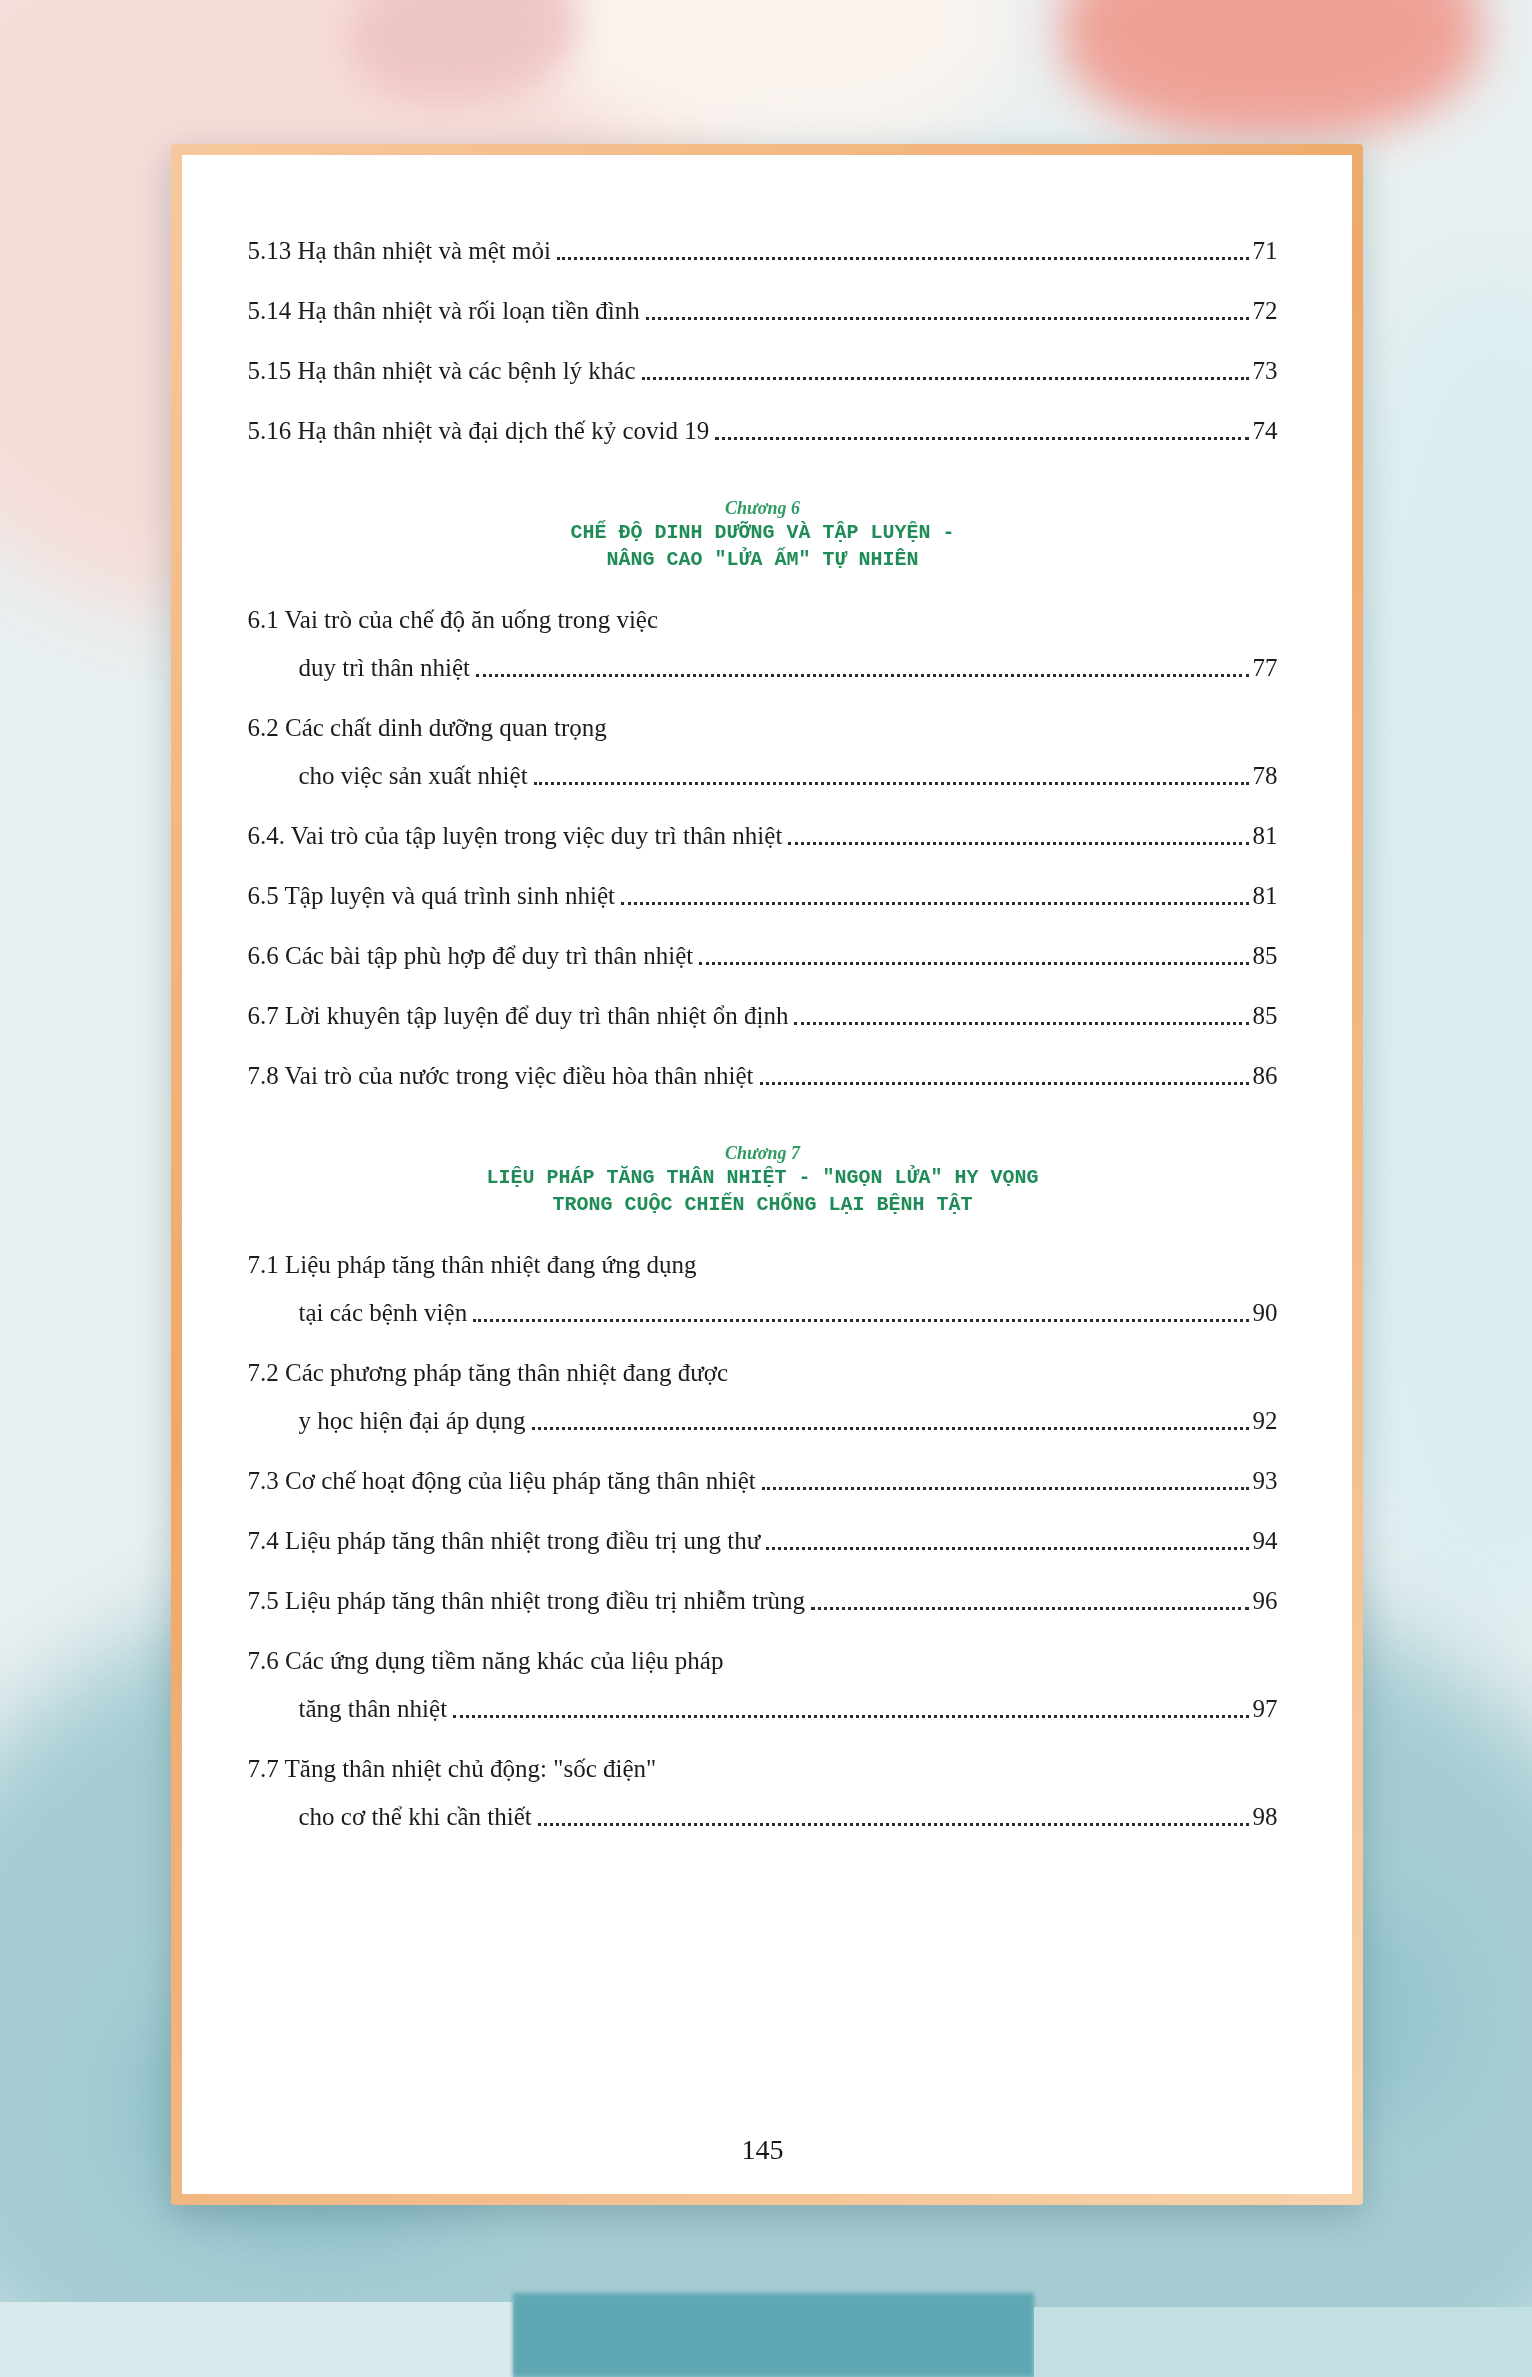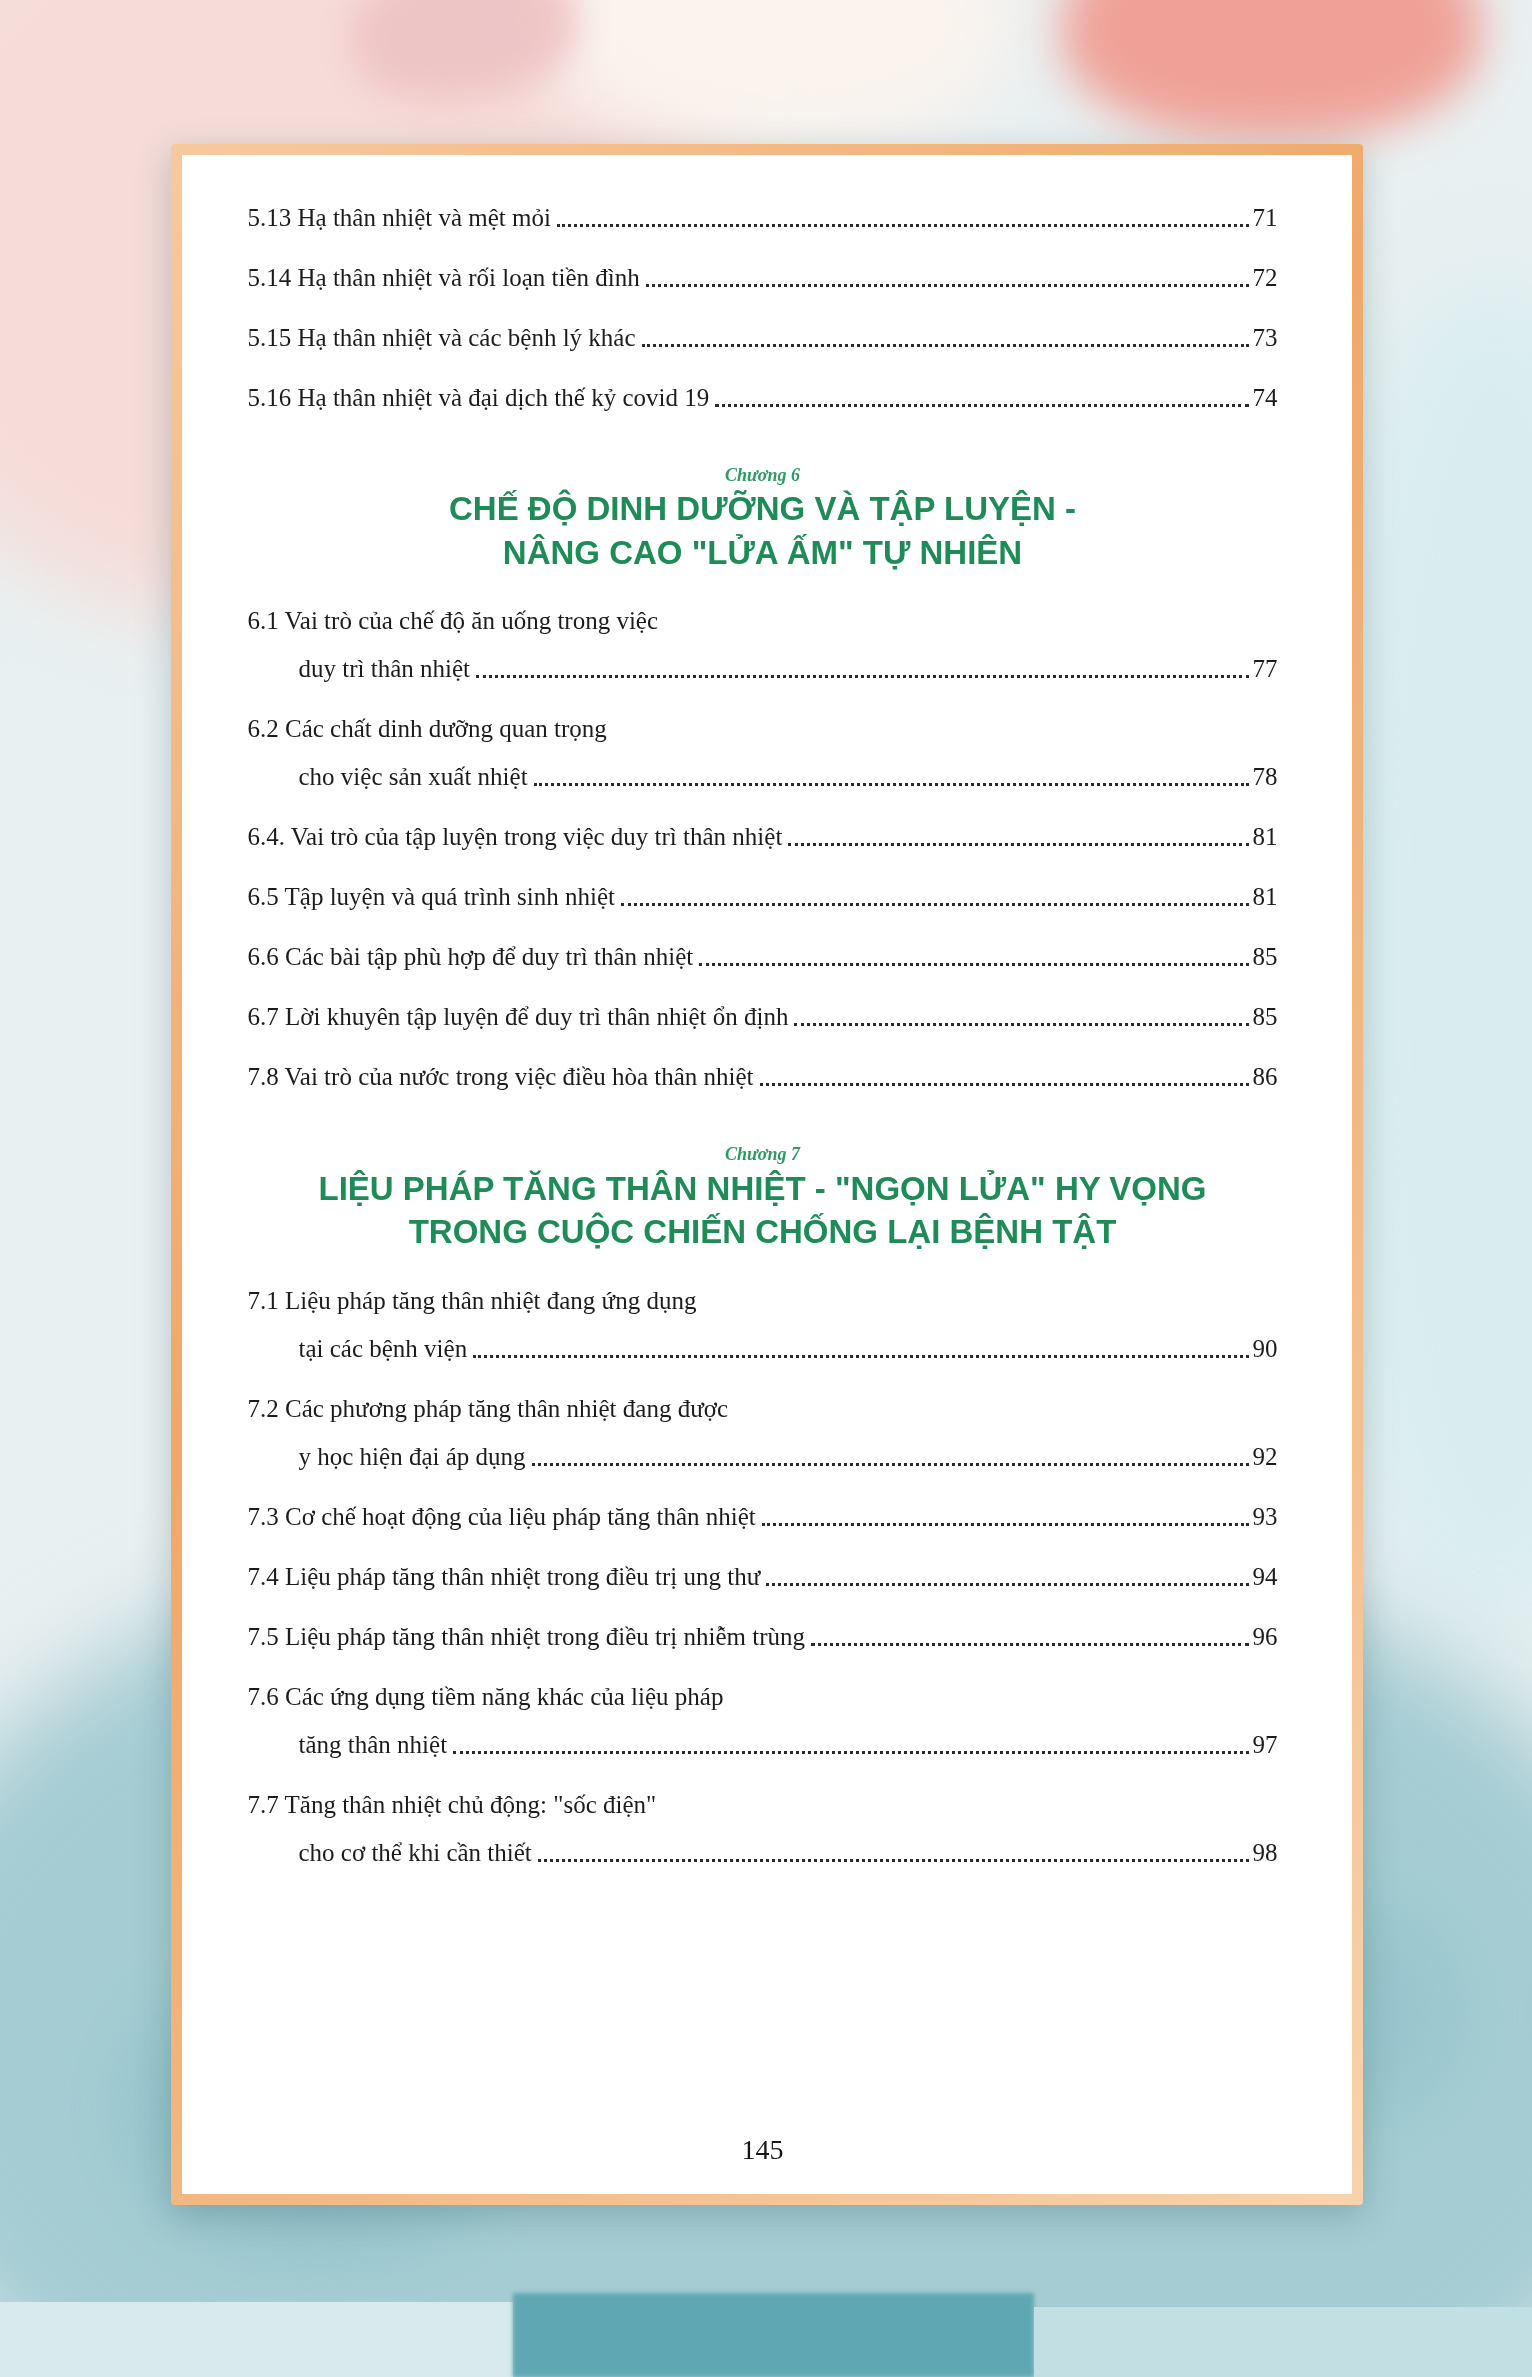--- a/index.html
+++ b/index.html
@@ -40,21 +40,21 @@
     background: linear-gradient(135deg, #f7c99e 0%, var(--frame-orange, #efa869) 40%, #f3bb88 70%, #f8d3ac 100%);
     border-radius: 4px;
     box-shadow: 0 10px 35px rgba(50, 85, 95, .28);
     z-index: 2;
   }
   .card {
     width: 100%;
     height: 100%;
     box-sizing: border-box;
     background: #ffffff;
-    padding: 39px 74px 28px 66px;
+    padding: 72px 74px 28px 66px;
     display: flex;
     flex-direction: column;
     overflow: hidden;
   }
 
   
   .toc-entry {
     font-size: 25px;
     line-height: 1.92;
     color: var(--text-color, #1c1c1c);
@@ -75,23 +75,23 @@
 
   .chapter-heading { text-align: center; margin: 41px 0 23px 0; }
   .chapter-label {
     font-style: italic;
     font-weight: bold;
     font-size: 18px;
     line-height: 1.35;
     color: var(--heading-green, #2f9a63);
   }
   .chapter-title {
-    font-family: Liberation Sans, sans-serif;
+    font-family: Liberation Mono, monospace;
     font-weight: bold;
-    font-size: 33px;
+    font-size: 20px;
     line-height: 1.32;
     color: var(--chapter-title-green, #1f8c58);
   }
 
   .page-number {
     margin-top: auto;
     text-align: center;
     font-weight: normal;
     font-size: 28px;
     color: #181818;

